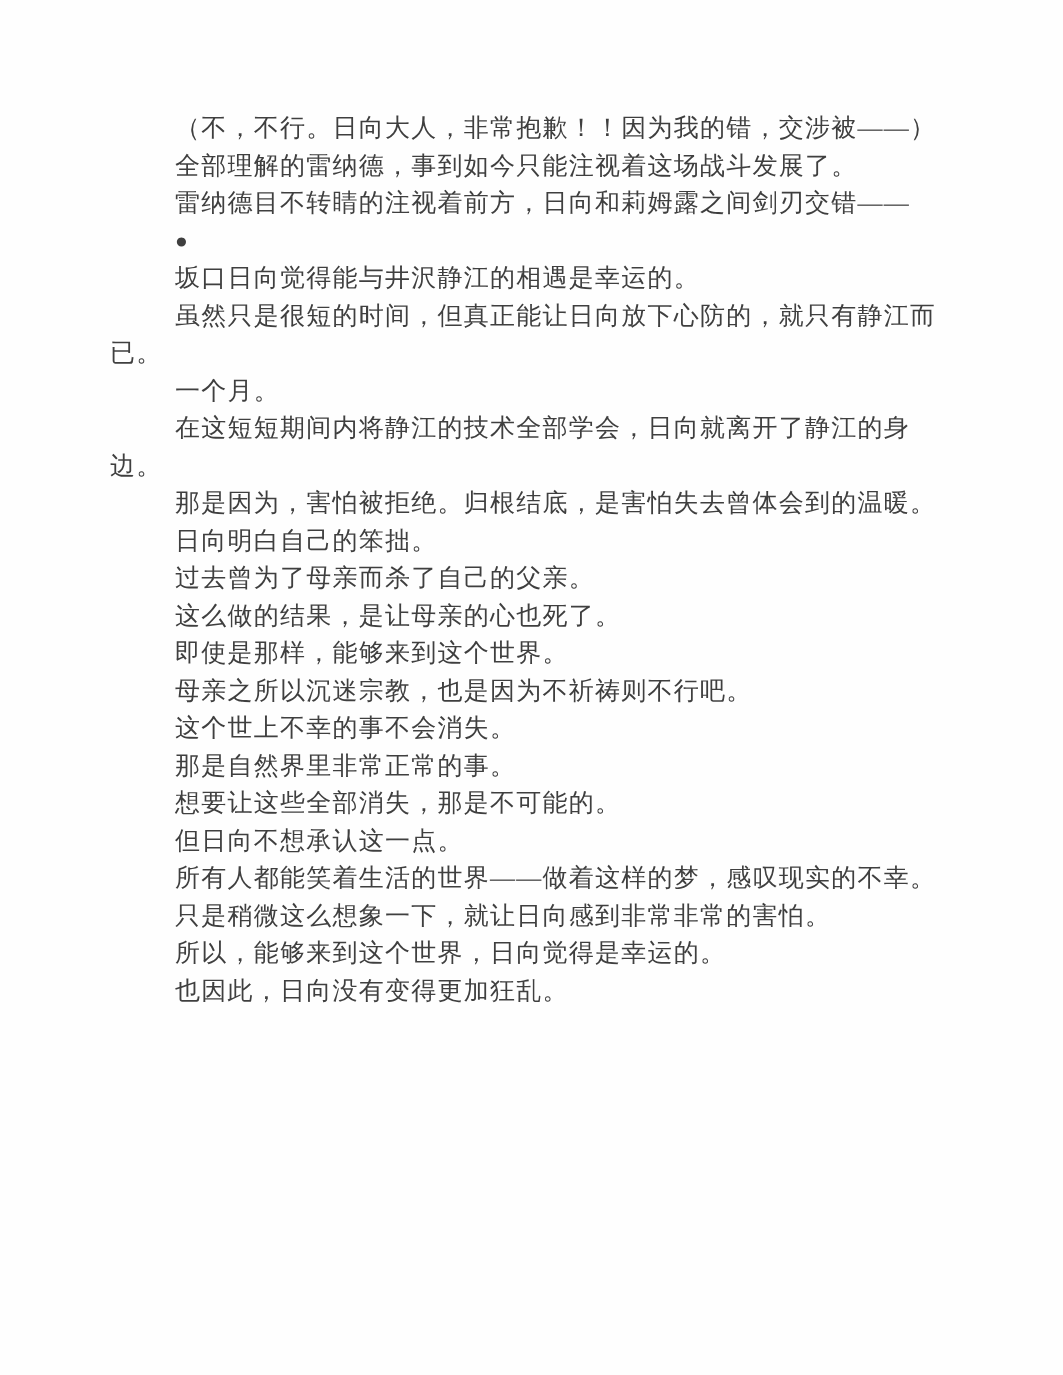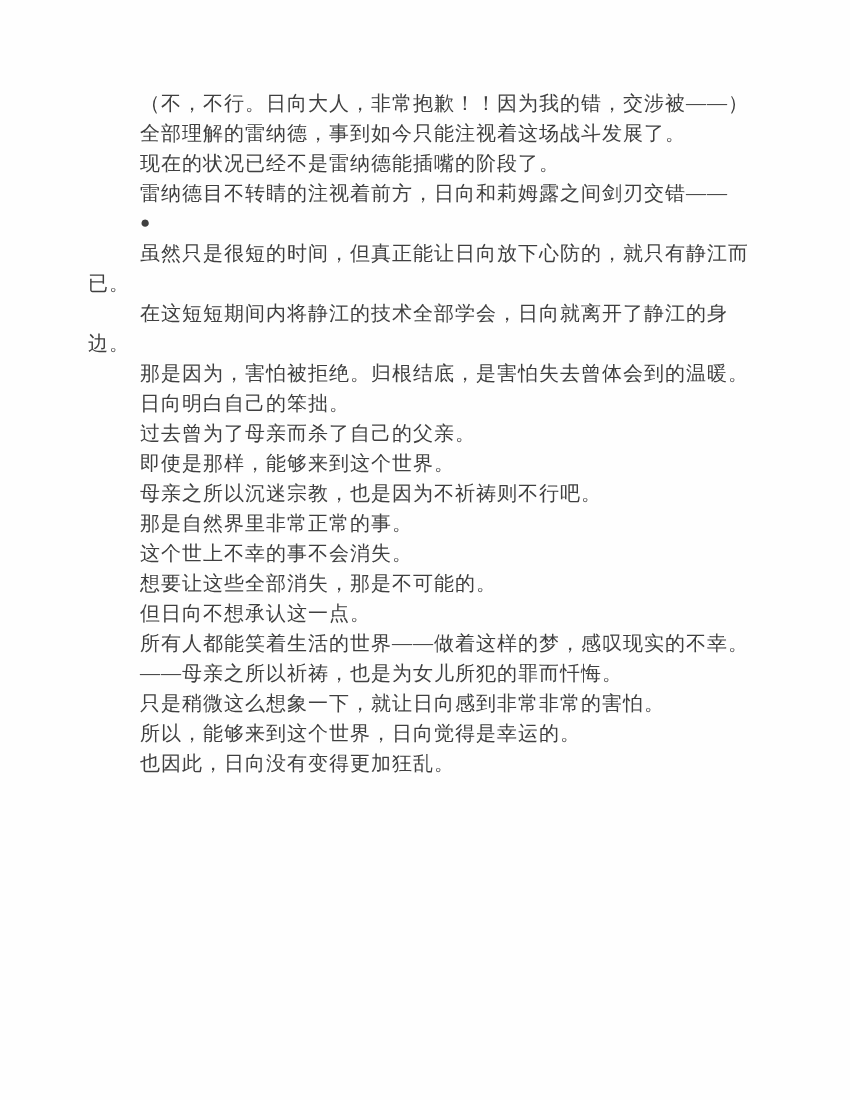--- a/index.html
+++ b/index.html
@@ -40,33 +40,34 @@
     line-height: 30px;
   }
 </style>
 </head>
 <body style="background: rgb(254, 254, 254);">
 
 <div class="page">
   <div class="text-body" style="color: rgb(63, 63, 63);">
       <p class="para">（不，不行。日向大人，非常抱歉！！因为我的错，交涉被——）</p>
       <p class="para">全部理解的雷纳德，事到如今只能注视着这场战斗发展了。</p>
-      <p class="para">现在的状况已经不是雷纳德能插嘴的阶段了。</p>
       <p class="para">雷纳德目不转睛的注视着前方，日向和莉姆露之间剑刃交错——</p>
       <p class="para bullet">●</p>
+      <p class="para">坂口日向觉得能与井沢静江的相遇是幸运的。</p>
       <p class="para">虽然只是很短的时间，但真正能让日向放下心防的，就只有静江而已。</p>
+      <p class="para">一个月。</p>
       <p class="para">在这短短期间内将静江的技术全部学会，日向就离开了静江的身边。</p>
       <p class="para">那是因为，害怕被拒绝。归根结底，是害怕失去曾体会到的温暖。</p>
       <p class="para">日向明白自己的笨拙。</p>
       <p class="para">过去曾为了母亲而杀了自己的父亲。</p>
+      <p class="para">这么做的结果，是让母亲的心也死了。</p>
       <p class="para">即使是那样，能够来到这个世界。</p>
       <p class="para">母亲之所以沉迷宗教，也是因为不祈祷则不行吧。</p>
+      <p class="para">这个世上不幸的事不会消失。</p>
       <p class="para">那是自然界里非常正常的事。</p>
-      <p class="para">这个世上不幸的事不会消失。</p>
       <p class="para">想要让这些全部消失，那是不可能的。</p>
       <p class="para">但日向不想承认这一点。</p>
       <p class="para">所有人都能笑着生活的世界——做着这样的梦，感叹现实的不幸。</p>
-      <p class="para">——母亲之所以祈祷，也是为女儿所犯的罪而忏悔。</p>
       <p class="para">只是稍微这么想象一下，就让日向感到非常非常的害怕。</p>
       <p class="para">所以，能够来到这个世界，日向觉得是幸运的。</p>
       <p class="para">也因此，日向没有变得更加狂乱。</p>
     </div>
 </div>
 
 </body></html>

